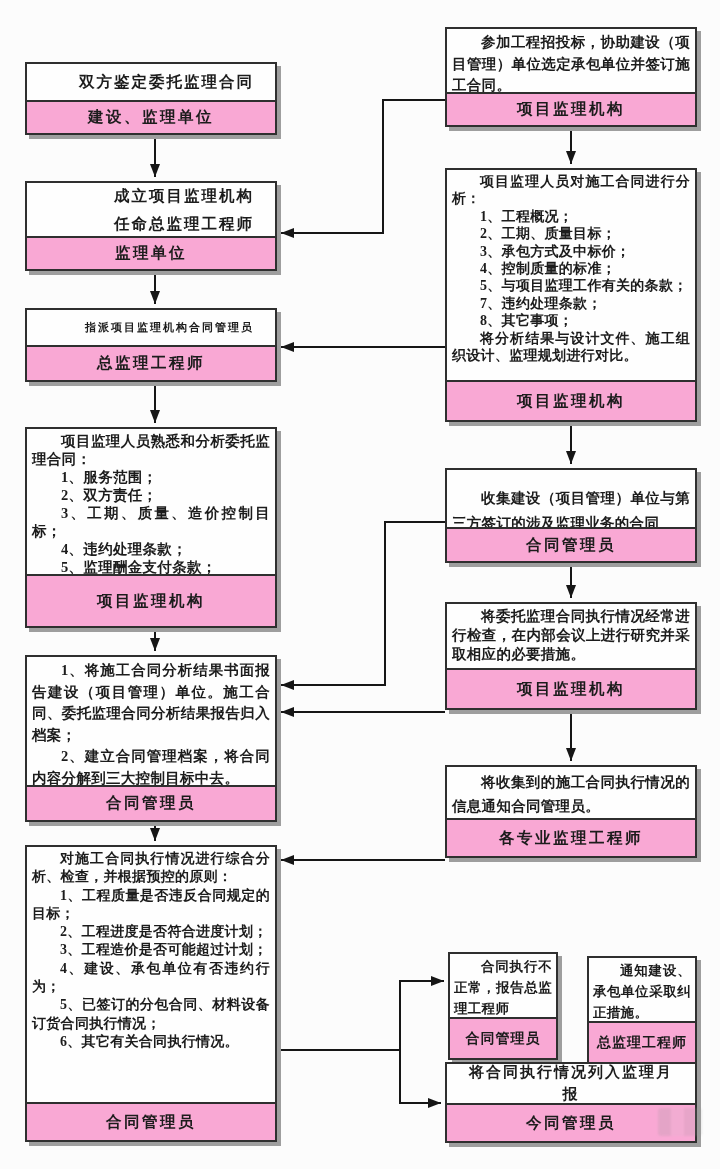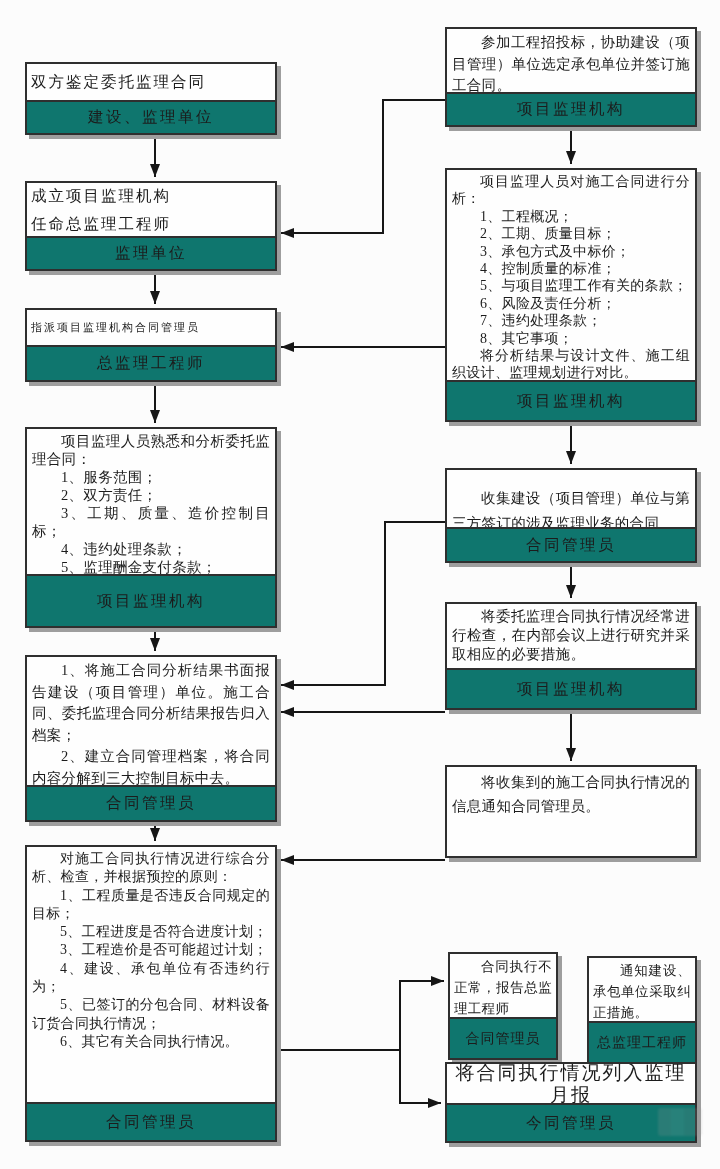--- a/index.html
+++ b/index.html
@@ -9,28 +9,29 @@
     font-family:"Liberation Serif","DejaVu Serif",serif;
     color:#1c1c1c;
   }
   svg.wires { position:absolute; left:0; top:0; width:720px; height:1169px; }
   .box {
     position:absolute; box-sizing:border-box;
     display:flex; flex-direction:column;
     background:#fefefe;
     border:2px solid #2f2f2f;
     box-shadow:4px 4px 0 #9e9e9e;
+    font-weight:bold;
   }
   .body { flex:1 1 auto; overflow:hidden; padding:3px 5px 0 5px; font-size:14.5px; line-height:21.5px; }
   .body p { margin:0; }
   .para p { text-indent:2em; text-align:justify; letter-spacing:0.3px; }
-  .center { display:flex; flex-direction:column; align-items:flex-start; justify-content:center; padding:0 4px; }
+  .center { display:flex; flex-direction:column; align-items:flex-end; justify-content:center; padding:0 21px; }
   .center p { text-indent:0; text-align:center; letter-spacing:2px; margin:3px 0; }
   .actor {
-    flex:0 0 auto; border-top:2px solid #2f2f2f; background:#0f766e;
+    flex:0 0 auto; border-top:2px solid #2f2f2f; background:#f9a8d4;
     display:flex; align-items:center; justify-content:center;
     font-size:15.5px; letter-spacing:2.5px;
   }
   .smudge {
     position:absolute; left:658px; top:1108px; width:44px; height:28px;
     background:
       linear-gradient(90deg, rgba(150,150,150,.45) 0 30%, rgba(200,200,200,.3) 30% 60%, rgba(150,150,150,.4) 60% 100%);
     opacity:.45; filter:blur(1.2px); border-radius:3px;
   }
 </style>
@@ -105,21 +106,21 @@
         <p>1、将施工合同分析结果书面报告建设（项目管理）单位。施工合同、委托监理合同分析结果报告归入档案；</p>
         <p>2、建立合同管理档案，将合同内容分解到三大控制目标中去。</p>
       </div>
     <div class="actor" style="flex-basis:33px">合同管理员</div>
   </div>
 
   <div class="box" style="left:25px;top:845px;width:252px;height:297px">
     <div class="body para" style="font-size:14px;line-height:18.3px">
         <p>对施工合同执行情况进行综合分析、检查，并根据预控的原则：</p>
         <p>1、工程质量是否违反合同规定的目标；</p>
-        <p>5、工程进度是否符合进度计划；</p>
+        <p>2、工程进度是否符合进度计划；</p>
         <p>3、工程造价是否可能超过计划；</p>
         <p>4、建设、承包单位有否违约行为；</p>
         <p>5、已签订的分包合同、材料设备订货合同执行情况；</p>
         <p>6、其它有关合同执行情况。</p>
       </div>
     <div class="actor" style="flex-basis:36px">合同管理员</div>
   </div>
 
   <div class="box" style="left:445px;top:27px;width:252px;height:100px">
     <div class="body para" style="font-size:14.5px;line-height:21.5px">
@@ -129,21 +130,20 @@
   </div>
 
   <div class="box" style="left:445px;top:168px;width:252px;height:254px">
     <div class="body para" style="font-size:14px;line-height:17.4px">
         <p>项目监理人员对施工合同进行分析：</p>
         <p>1、工程概况；</p>
         <p>2、工期、质量目标；</p>
         <p>3、承包方式及中标价；</p>
         <p>4、控制质量的标准；</p>
         <p>5、与项目监理工作有关的条款；</p>
-        <p>6、风险及责任分析；</p>
         <p>7、违约处理条款；</p>
         <p>8、其它事项；</p>
         <p>将分析结果与设计文件、施工组织设计、监理规划进行对比。</p>
       </div>
     <div class="actor" style="flex-basis:38px">项目监理机构</div>
   </div>
 
   <div class="box" style="left:445px;top:468px;width:252px;height:95px">
     <div class="body para" style="font-size:14.5px;line-height:25px;padding-top:16px">
         <p>收集建设（项目管理）单位与第三方签订的涉及监理业务的合同</p>
@@ -155,38 +155,39 @@
     <div class="body para" style="font-size:14.5px;line-height:19px">
         <p>将委托监理合同执行情况经常进行检查，在内部会议上进行研究并采取相应的必要措施。</p>
       </div>
     <div class="actor" style="flex-basis:38px">项目监理机构</div>
   </div>
 
   <div class="box" style="left:445px;top:765px;width:252px;height:93px">
     <div class="body para" style="font-size:14.5px;line-height:24px">
         <p>将收集到的施工合同执行情况的信息通知合同管理员。</p>
       </div>
+    <div class="actor" style="flex-basis:36px">各专业监理工程师</div>
   </div>
 
   <div class="box" style="left:448px;top:952px;width:110px;height:108px">
     <div class="body para" style="font-size:13.5px;line-height:21px;padding:2px 4px 0 4px">
         <p>合同执行不正常，报告总监理工程师</p>
       </div>
     <div class="actor" style="flex-basis:39px;font-size:14px;letter-spacing:1px">合同管理员</div>
   </div>
 
   <div class="box" style="left:587px;top:956px;width:110px;height:108px">
     <div class="body para" style="font-size:13.5px;line-height:21px;padding:2px 4px 0 4px">
         <p>通知建设、承包单位采取纠正措施。</p>
       </div>
     <div class="actor" style="flex-basis:39px;font-size:14px;letter-spacing:1px">总监理工程师</div>
   </div>
 
   <div class="box" style="left:445px;top:1062px;width:252px;height:81px">
-    <div class="body center" style="font-size:19px;letter-spacing:1px">
+    <div class="body center" style="font-size:15px;letter-spacing:1px">
         <p>将合同执行情况列入监理月报</p>
       </div>
     <div class="actor" style="flex-basis:36px">今同管理员</div>
   </div>
 
   <div class="smudge"></div>
 
 </div>
 
 </body></html>

